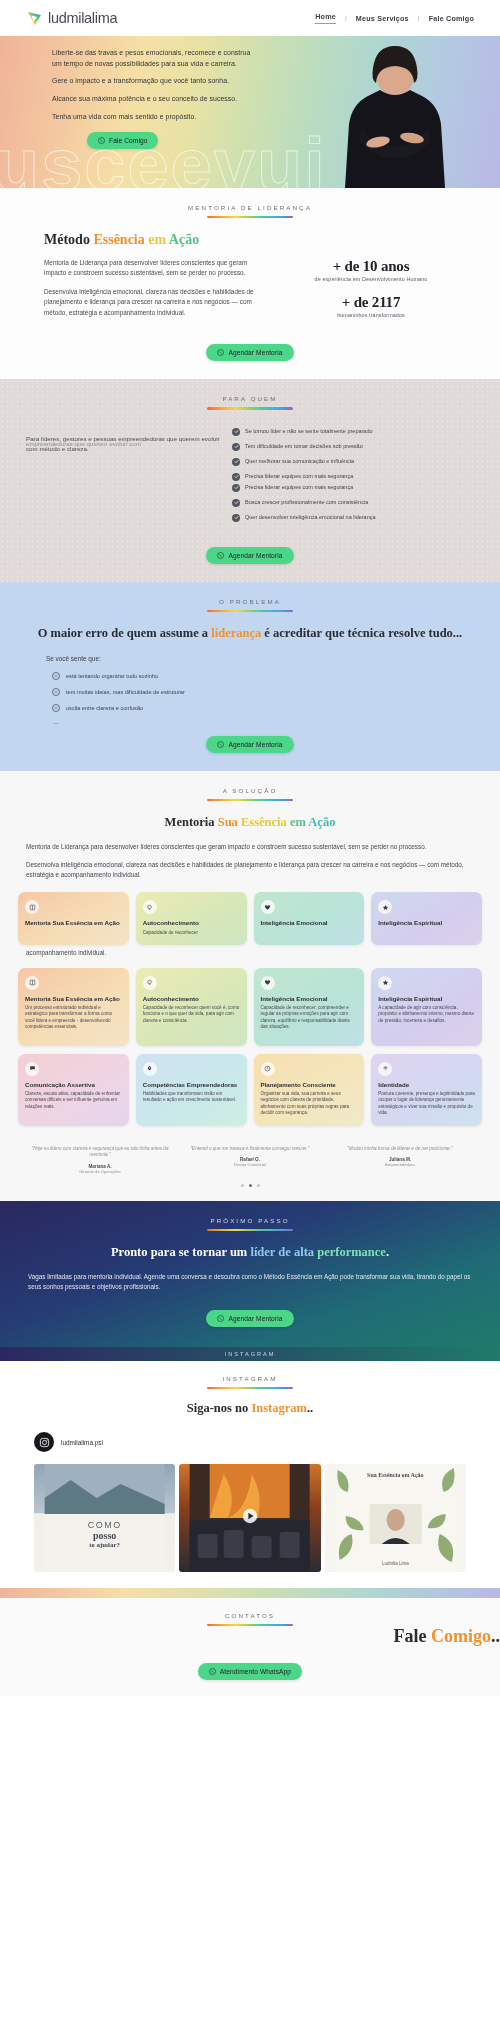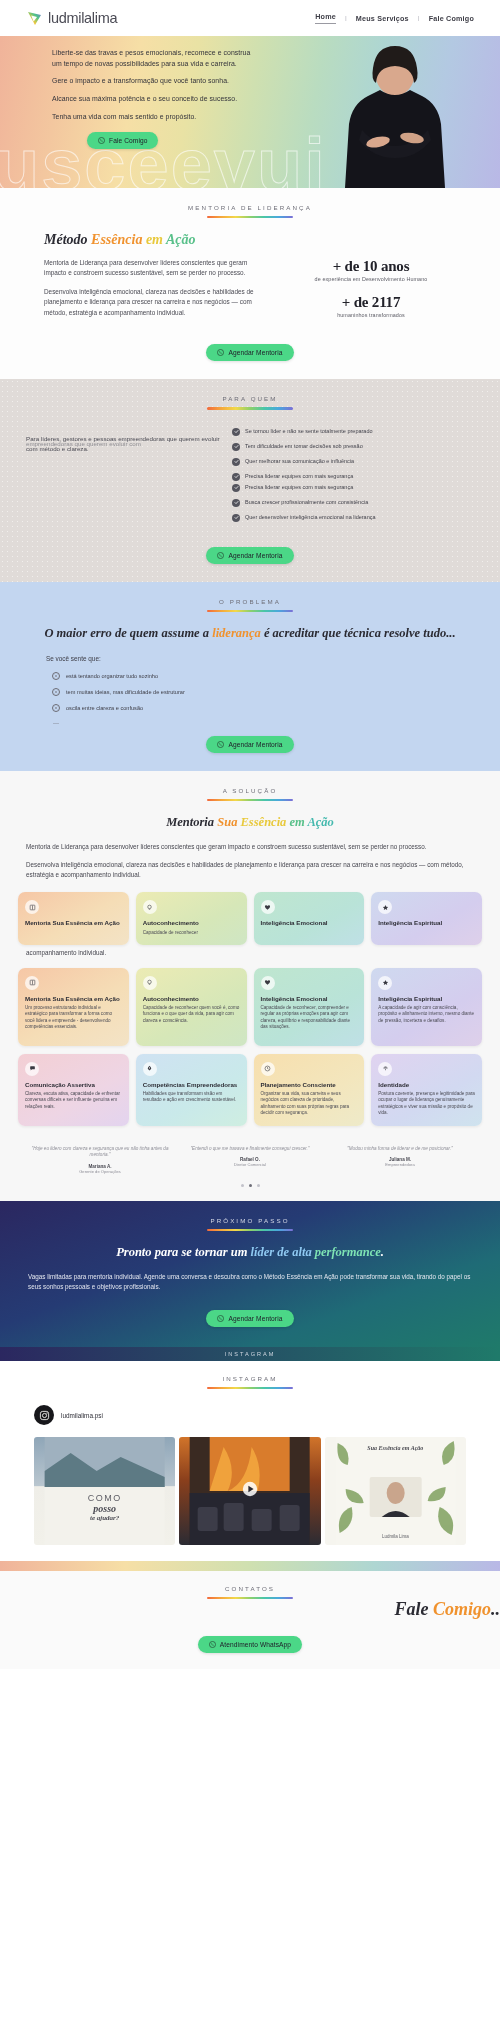--- a/index.html
+++ b/index.html
@@ -34,21 +34,21 @@
     color:#20202a; font-size:6.6px; padding:5px 11px; border-radius:20px; border:none;
     box-shadow:0 1px 3px rgba(0,0,0,.12); cursor:pointer; letter-spacing:.1px; }
   .btn-green .wa { width:7px; height:7px; display:inline-block; }
   .hero-cta { margin-left:35px; margin-top:2px; }
   .hero-photo { position:absolute; right:42px; bottom:0; width:126px; height:150px; z-index:2; }
 
   
   .eyebrow { text-align:center; font-size:6.2px; letter-spacing:2.1px; color:#6e6e78; text-transform:uppercase; }
   .rainbow-rule { width:86px; height:2.2px; margin:5px auto 0;
     background:linear-gradient(90deg,#f2693c,#f5a83c,#f2d84a,#8fd06a,#49c6a8,#4aa7dd,#7b6fd6); border-radius:2px; }
-  .serif { font-family:"Liberation Serif", serif; font-weight:700; font-style:italic; }
+  .serif { font-family:"Liberation Serif", serif; font-weight:700; }
 
   .g-orange{color:#f0922e}.g-yellow{color:#e8c93c}.g-green{color:#59c08a}
   .g-teal{color:#45b9ae}
   .g-dark{color:#2b2b33}
 
   
   .metodo { position:relative; background:#fdfdfd; padding:16px 0 18px; }
   .metodo .dots { position:absolute; inset:0;
     background-image:radial-gradient(#eceaea 0.6px, transparent 0.7px);
     background-size:4px 4px; opacity:.75; }
@@ -563,20 +563,23 @@
     </div>
   </div>
 
   <div class="insta-strip">
     <div class="lab">INSTAGRAM</div>
   </div>
 
   <div class="insta">
     <div class="eyebrow">INSTAGRAM</div>
     <div class="rainbow-rule"></div>
+    <div class="insta-title serif">
+      <span class="g-dark">Siga-nos no </span><span class="g-orange">Instagram</span><span class="g-dark">..</span>
+    </div>
     <div class="insta-user">
       <span class="insta-av">
         <svg width="11" height="11" viewBox="0 0 16 16">
             <rect x="2" y="2" width="12" height="12" rx="3.4" fill="none" stroke="#fff" stroke-width="1.2"></rect>
             <circle cx="8" cy="8" r="3" fill="none" stroke="#fff" stroke-width="1.2"></circle>
             <circle cx="11.6" cy="4.4" r="0.9" fill="#fff"></circle>
           </svg>
       </span>
       <span>ludmilalima.psi</span>
     </div>

